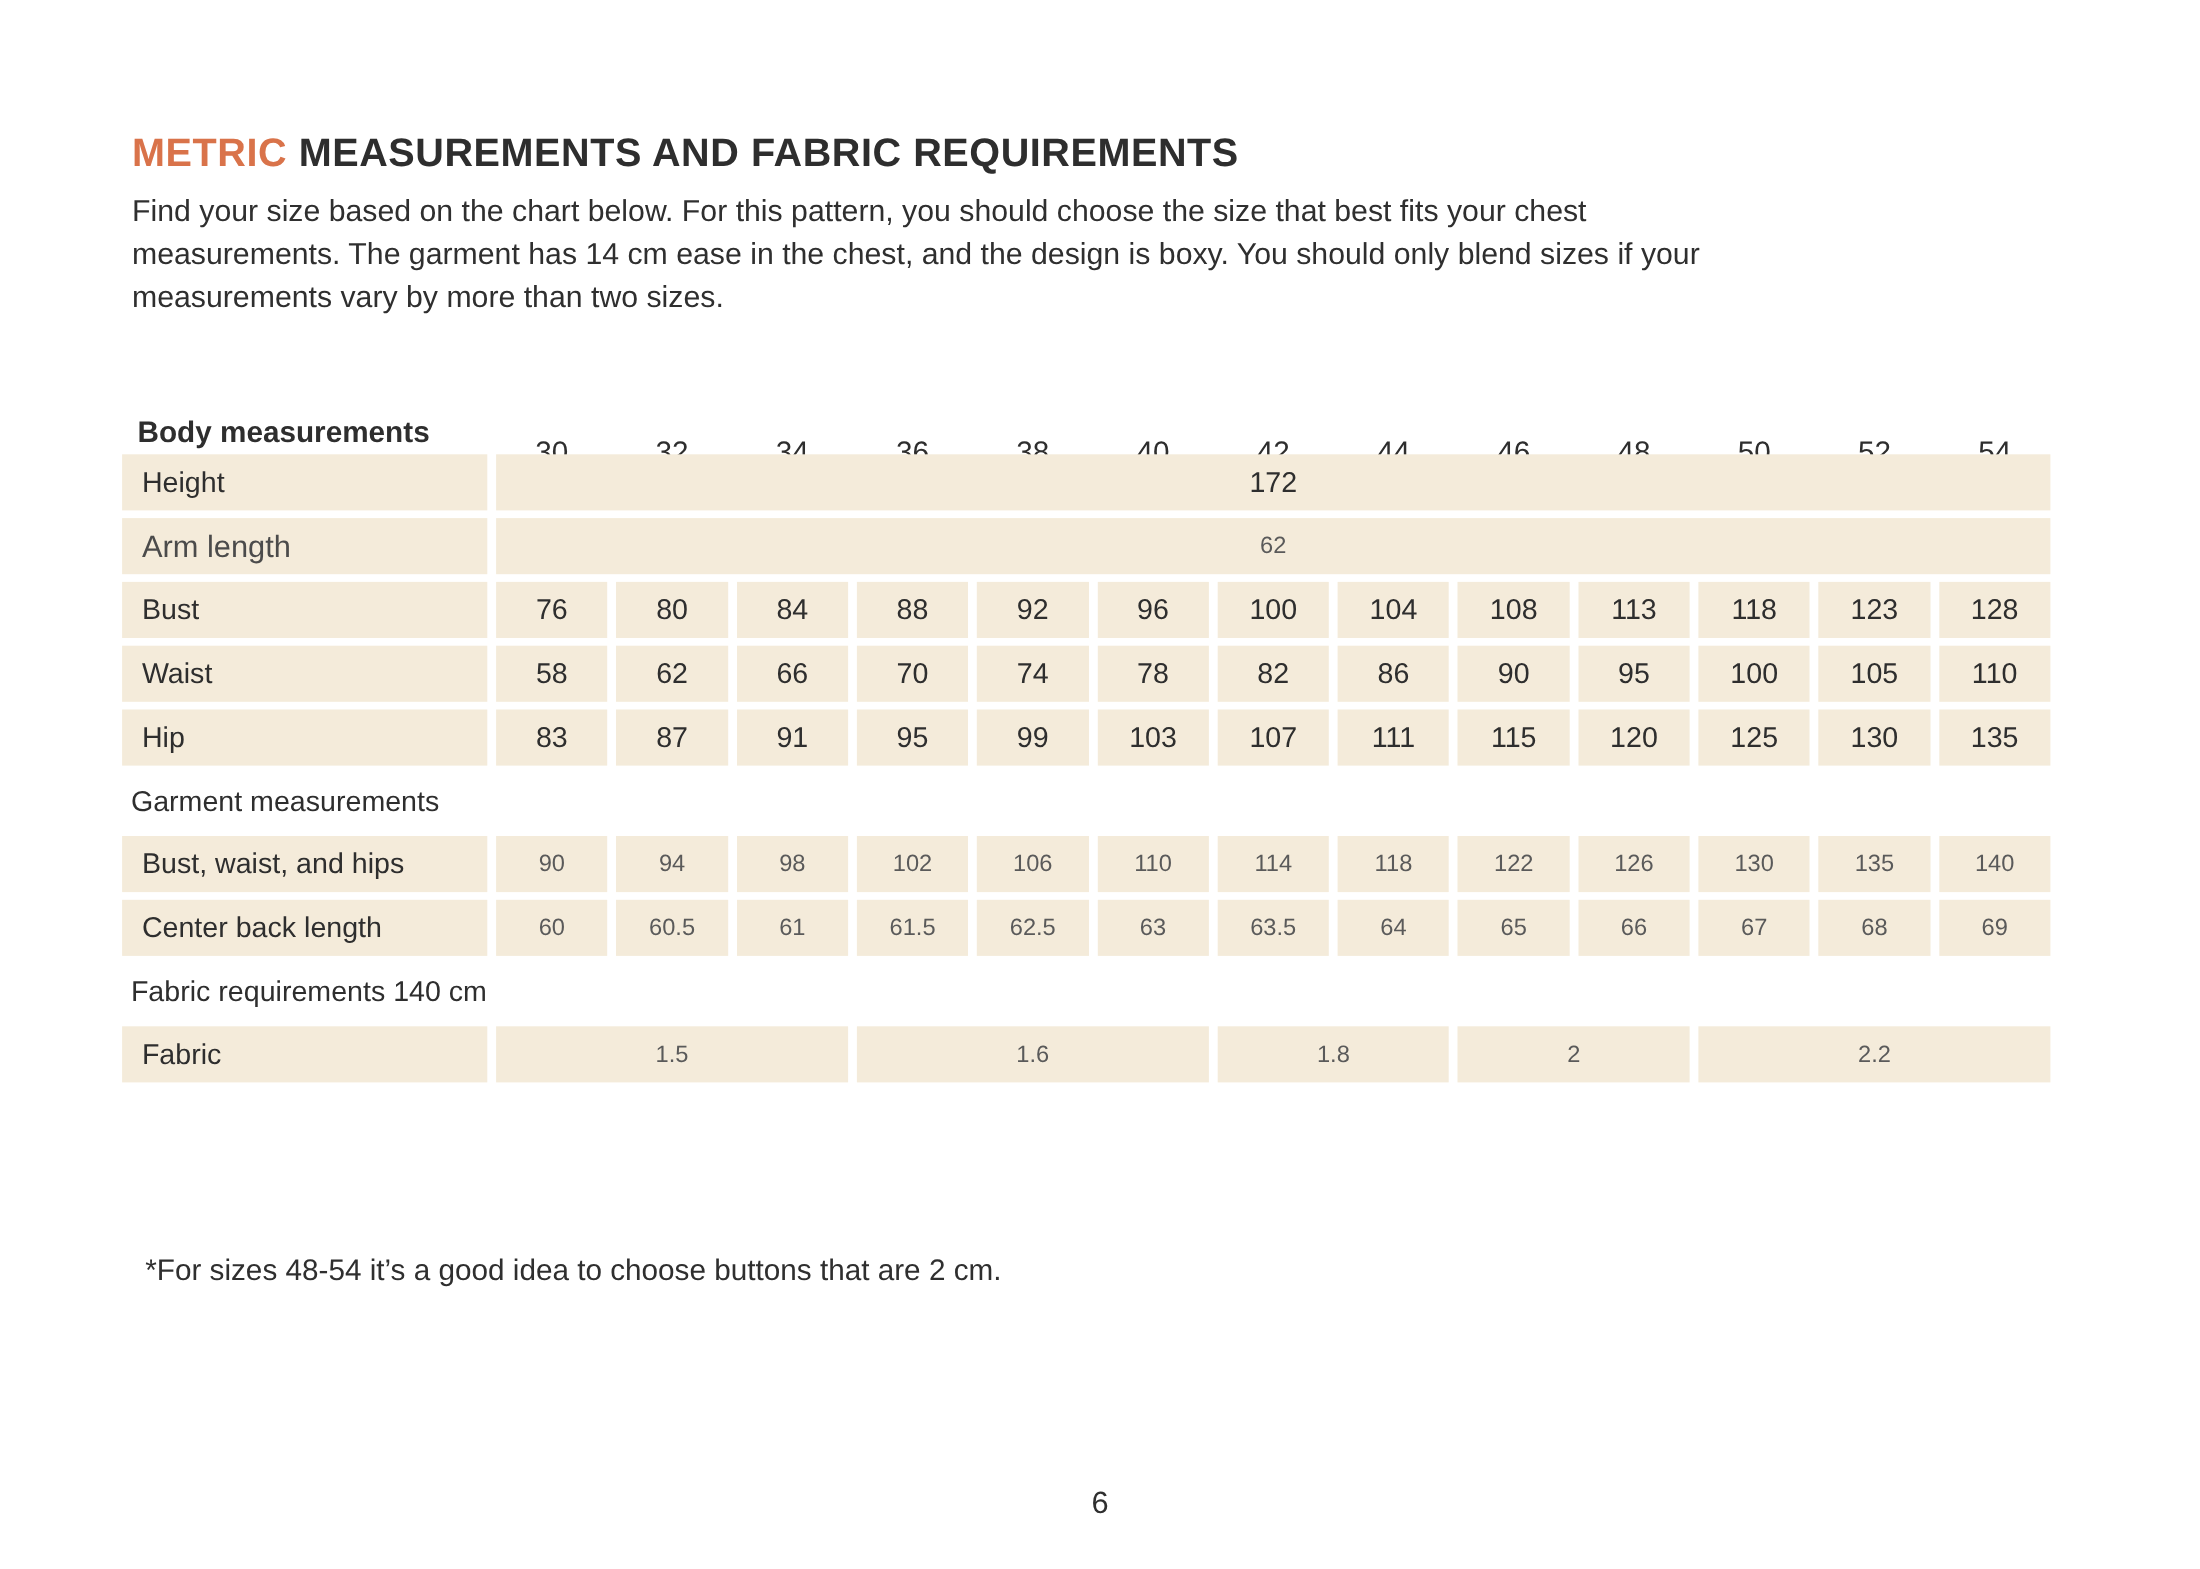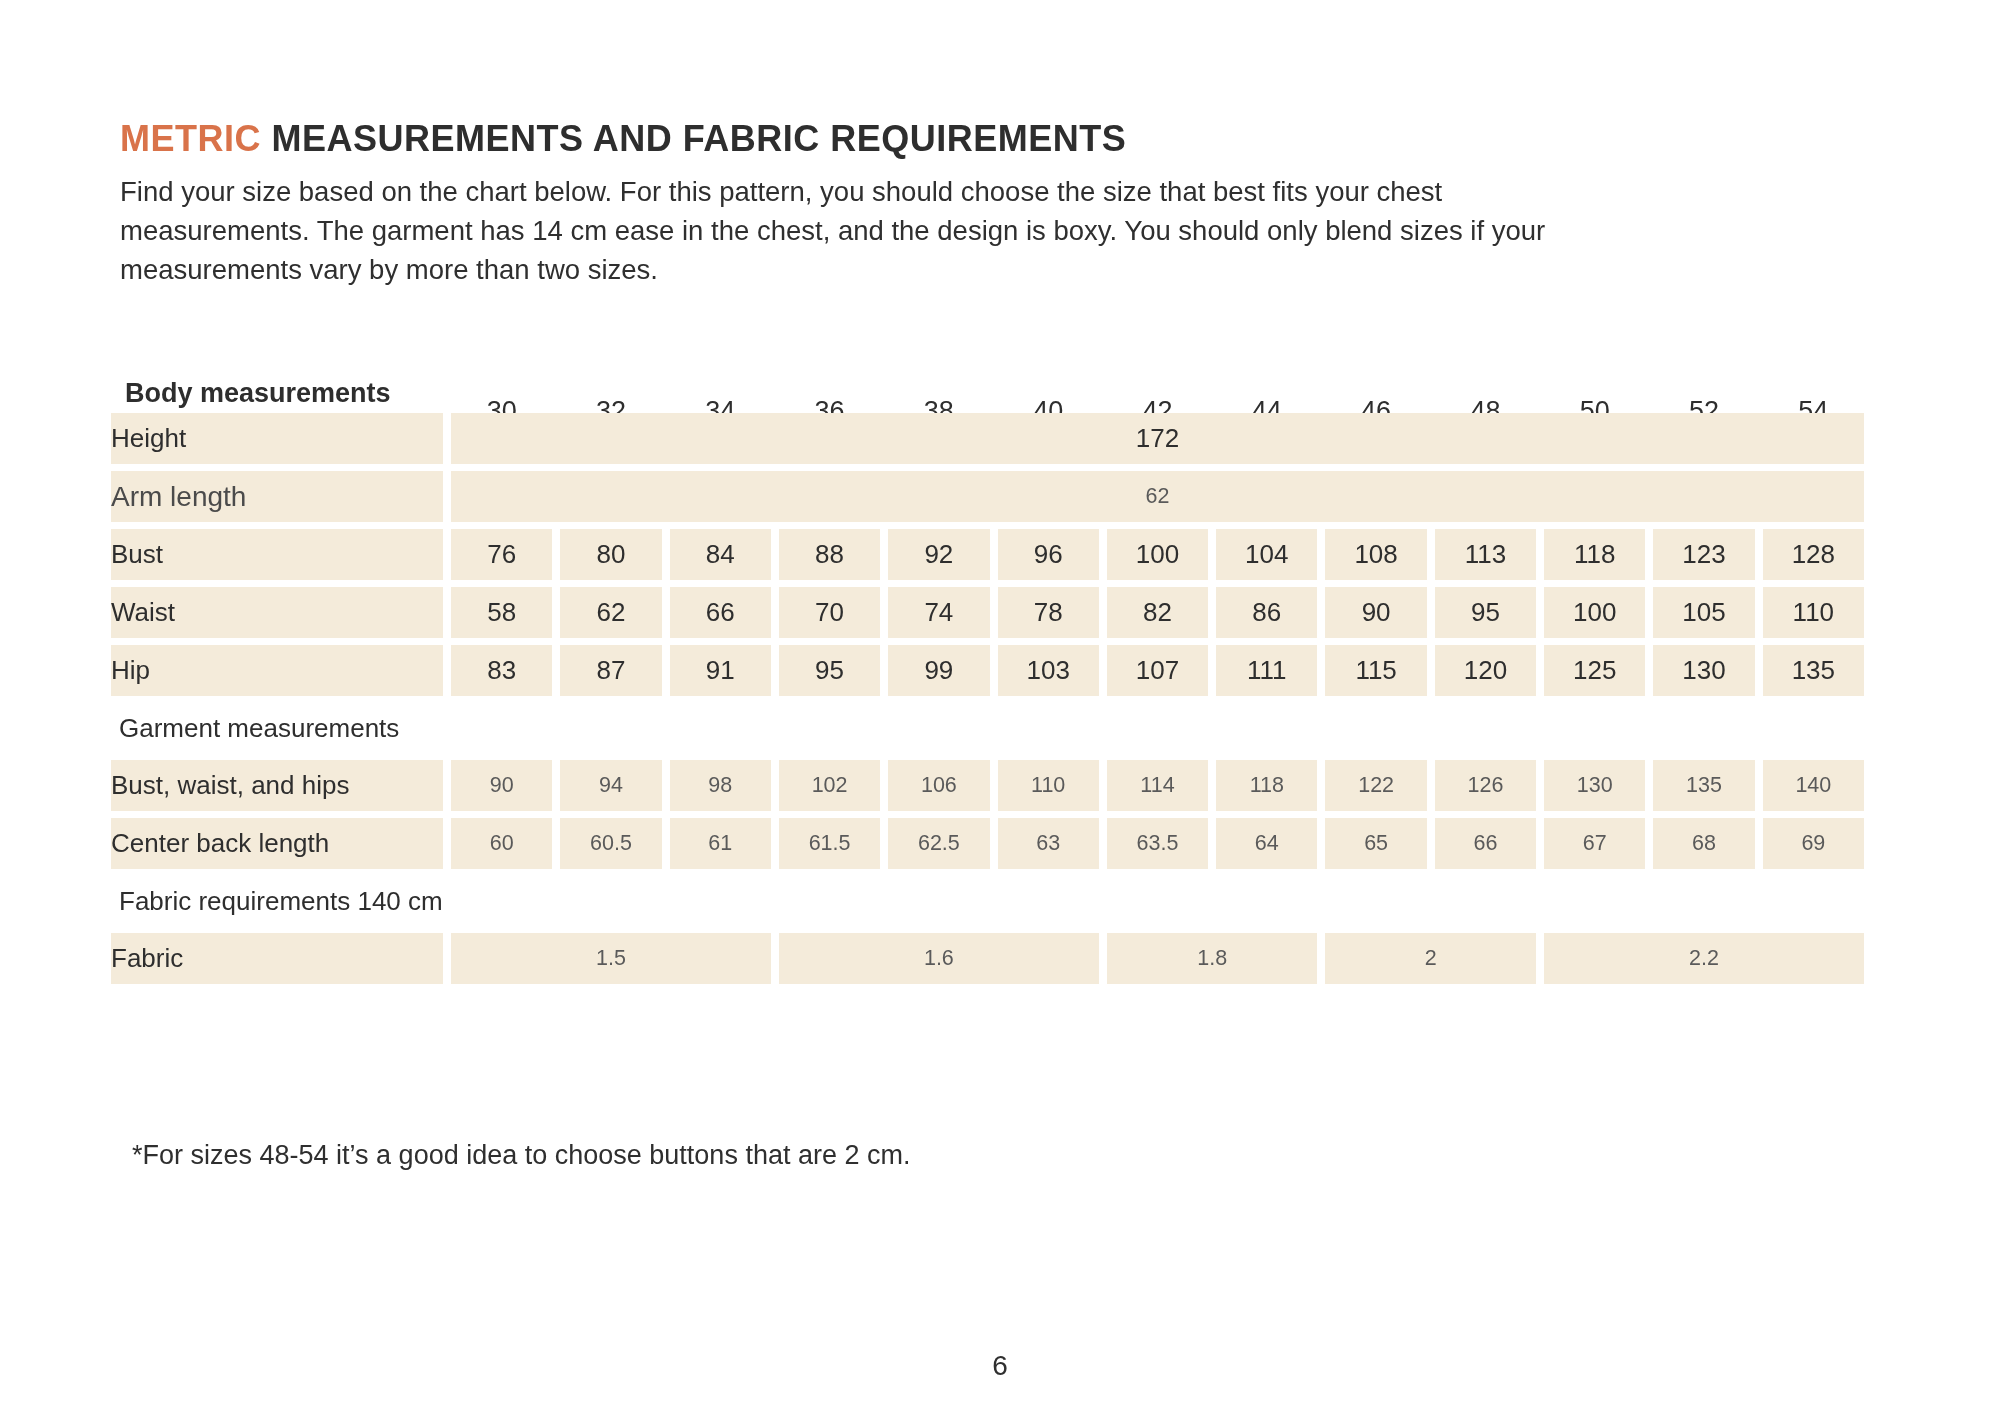--- a/index.html
+++ b/index.html
@@ -18,21 +18,21 @@
   .row{display:grid;grid-template-columns:332px repeat(13,1fr);column-gap:8px;
        height:51px;margin-bottom:7px;}
   .header-row{height:44px;margin-bottom:9px;}
   .section-row{height:50px;display:flex;align-items:center;margin-bottom:7px;
                font-size:26px;color:var(--ink,#2e2e2e);padding-left:8px;}
 
   .hdr-label{display:flex;align-items:center;padding-left:14px;font-size:27px;font-weight:bold;}
   .hdr-size{display:flex;align-items:center;justify-content:center;font-size:27px;margin-top:36px;}
 
   .label-cell{background:var(--cell-bg,#f4ebda);display:flex;align-items:center;
-              font-size:26px;}
+              padding-left:18px;font-size:26px;}
   .cell{background:var(--cell-bg,#f4ebda);display:flex;align-items:center;justify-content:center;}
   .span-cell{grid-column:2/15;}
   .g3{grid-column:span 3;}
   .g2{grid-column:span 2;}
 
   .val{font-size:26px;color:var(--ink,#2e2e2e);}
   .soft{font-size:21.5px;color:var(--ink-soft,#5a5a5a);}
   .label-soft{font-size:28px;color:#4b4b4b;}
 
   .footnote{position:absolute;left:132px;top:1140px;font-size:27px;color:#2f2f2f;}

